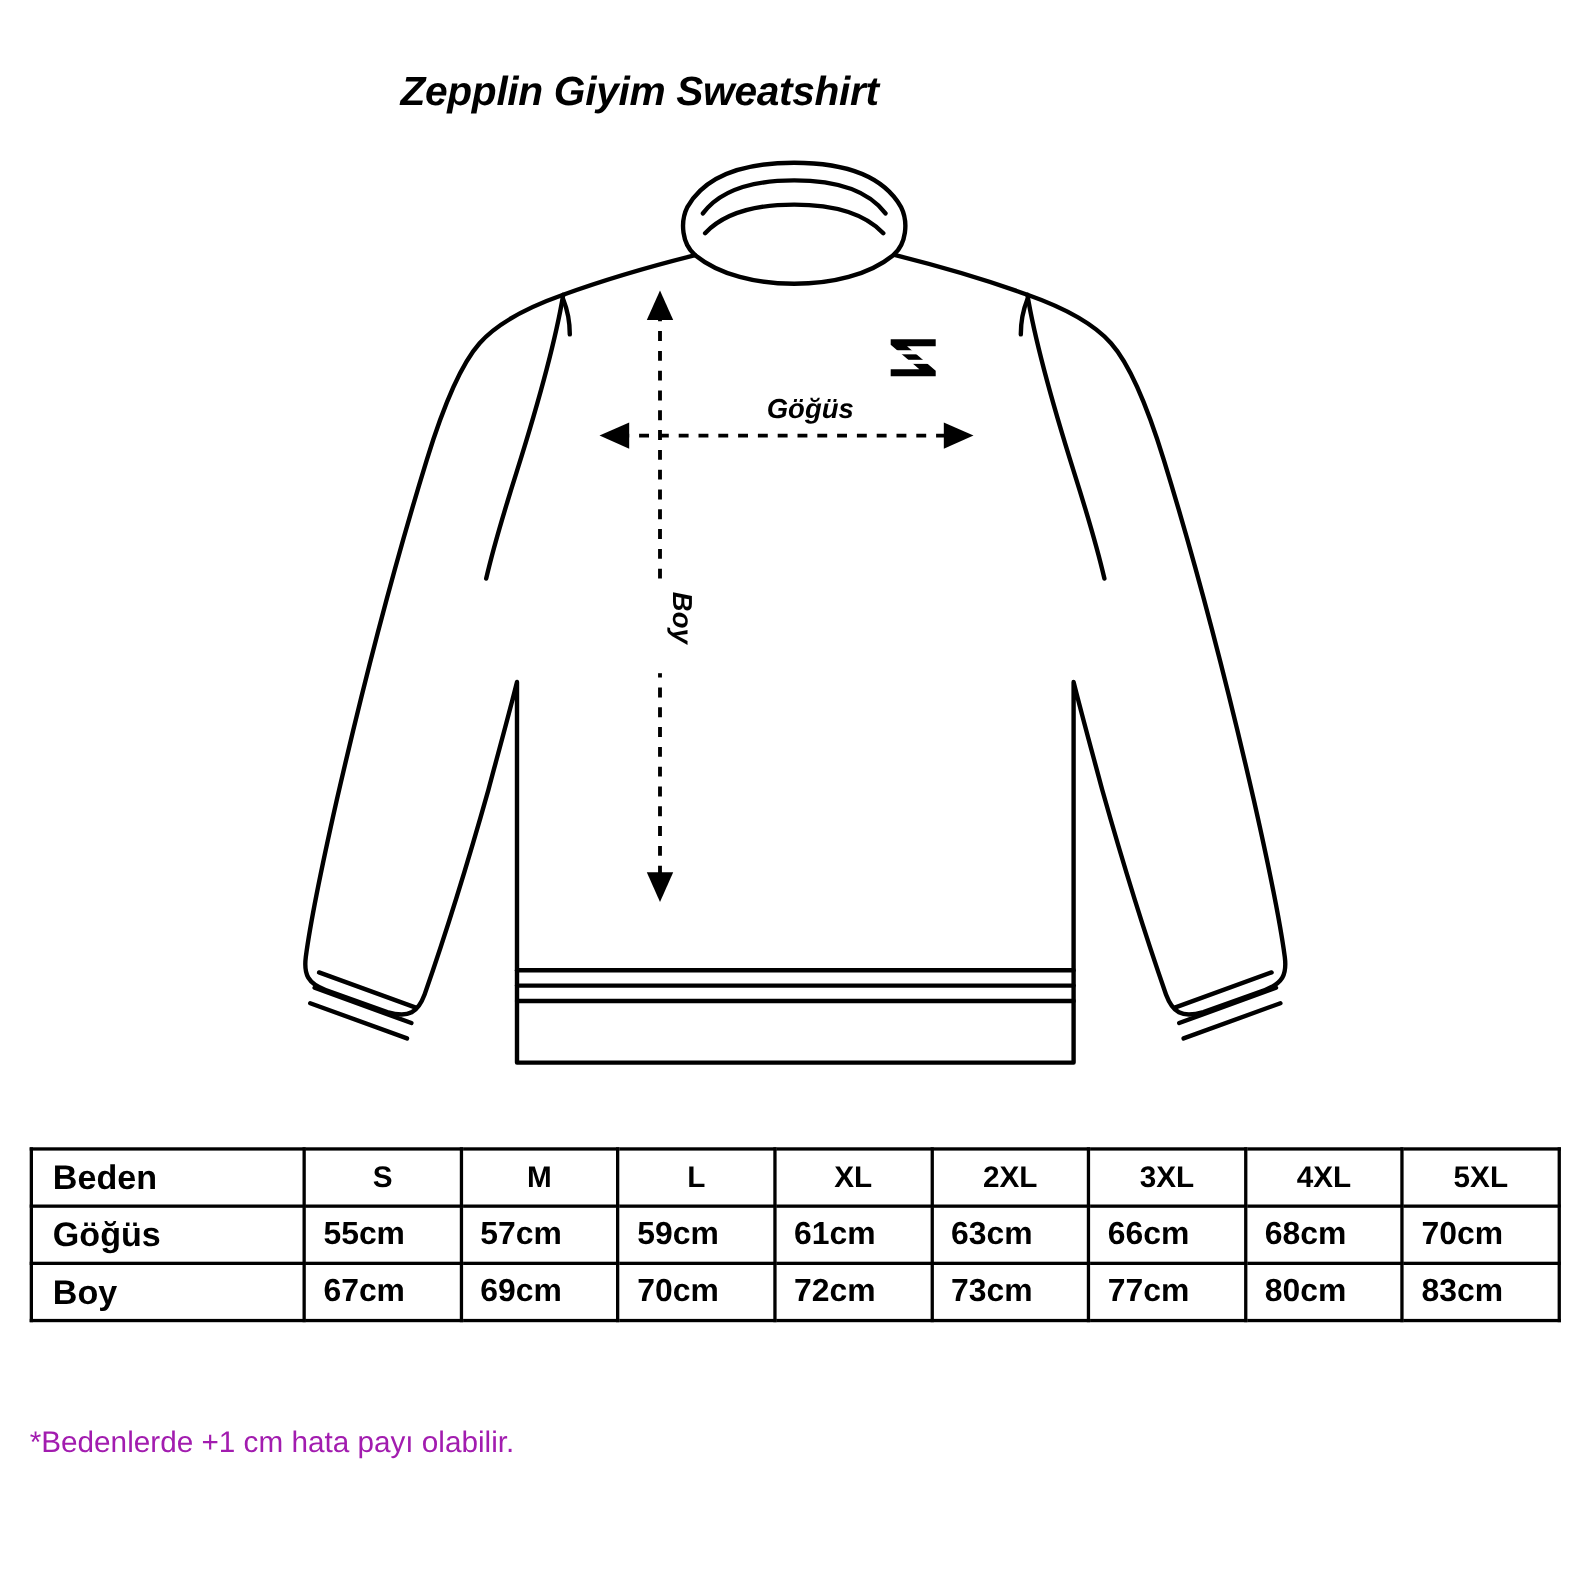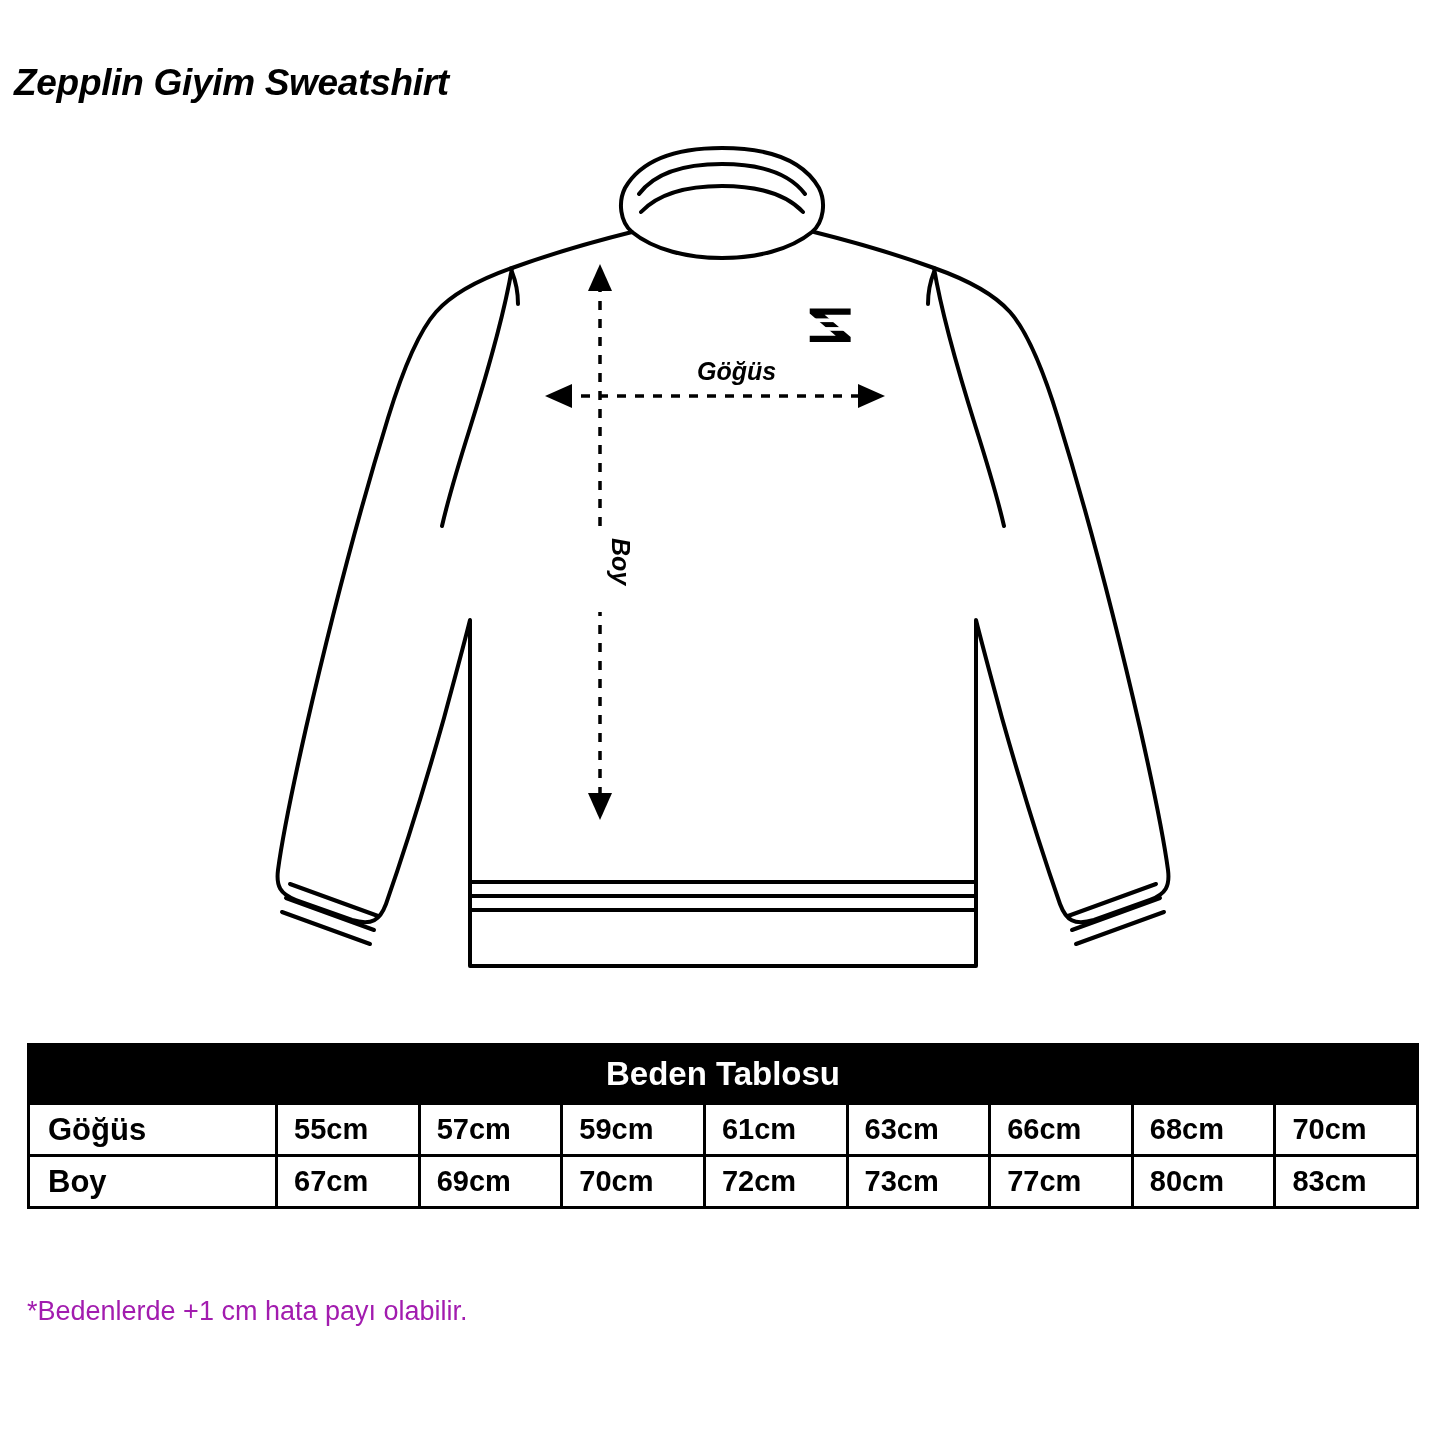--- a/index.html
+++ b/index.html
@@ -31,25 +31,24 @@
     width: 240px;
     height: 62px;
   }
   .brand-logo svg { display: block; }
 
   .title {
     position: absolute;
     left: 0;
     top: 62px;
     width: 1163px;
-    text-align: left;
+    text-align: center;
     font-size: 37px;
     font-style: italic;
     letter-spacing: -0.3px;
-    padding-left: 14px;
   }
   .title .t1 { font-weight: 700; }
   .title .t2 { font-weight: 900; }
 
   
   .illustration {
     position: absolute;
     left: 0;
     top: 128px;
     width: 1445px;
@@ -224,21 +223,29 @@
       <col>
       <col>
       <col>
       <col>
       <col>
       <col>
       <col>
   </colgroup>
   <tbody>
     <tr>
-      <td class="tbl-title" colspan="9">Beden Tablosu</td>
+      <td class="rowhead">Beden</td>
+      <td class="hdrcell">S</td>
+      <td class="hdrcell">M</td>
+      <td class="hdrcell">L</td>
+      <td class="hdrcell">XL</td>
+      <td class="hdrcell">2XL</td>
+      <td class="hdrcell">3XL</td>
+      <td class="hdrcell">4XL</td>
+      <td class="hdrcell">5XL</td>
     </tr>
     <tr>
       <td class="rowhead">Göğüs</td>
       <td class="valuecell">55cm</td>
       <td class="valuecell">57cm</td>
       <td class="valuecell">59cm</td>
       <td class="valuecell">61cm</td>
       <td class="valuecell">63cm</td>
       <td class="valuecell">66cm</td>
       <td class="valuecell">68cm</td>

